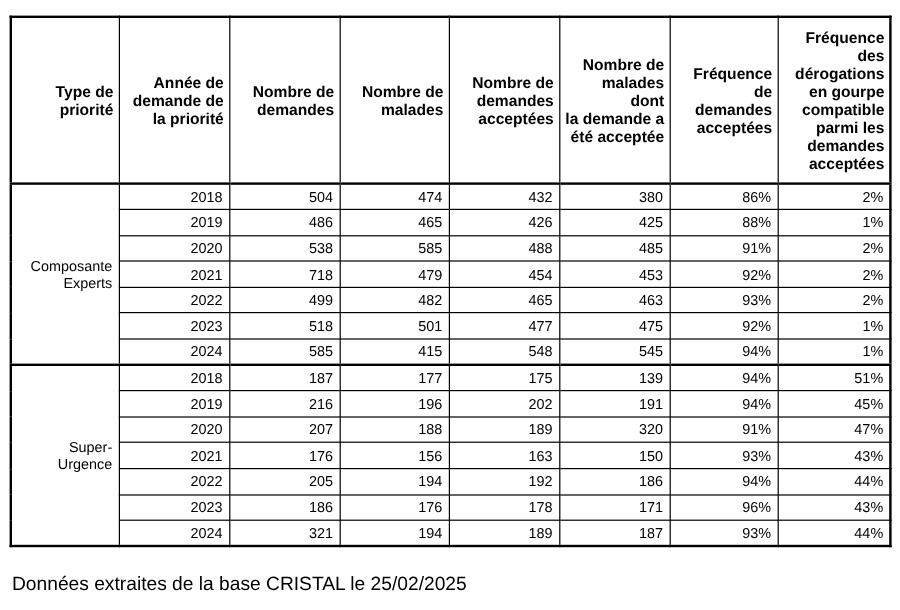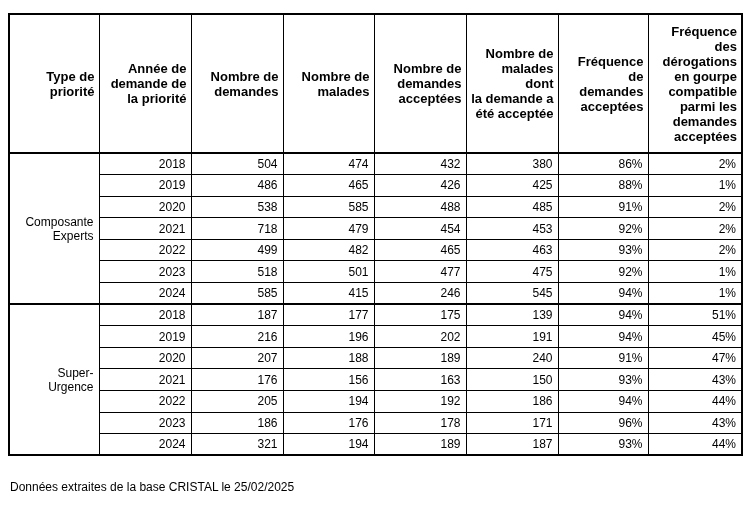--- a/index.html
+++ b/index.html
@@ -54,21 +54,21 @@
     padding: 2px 2px 2px 4px;
     white-space: pre-line;
     margin-left: 11px;
   }
   tr.group-start td { border-top: 2px solid #000000; }
 
   .footer-note {
     position: absolute;
     left: 10px;
     top: 480px;
-    font-size: 12px;
+    font-size: 16px;
     line-height: 15px;
     color: #000000;
   }
 </style>
 </head>
 <body>
 
 <div class="page">
   <table class="data-table">
     <colgroup>
@@ -167,21 +167,21 @@
         <td>501</td>
         <td>477</td>
         <td>475</td>
         <td>92%</td>
         <td>1%</td>
       </tr>
       <tr>
         <td>2024</td>
         <td>585</td>
         <td>415</td>
-        <td>246</td>
+        <td>548</td>
         <td>545</td>
         <td>94%</td>
         <td>1%</td>
       </tr>
 
       <tr class="group-start">
         <td class="group-cell" rowspan="7">Super-
 Urgence</td>
         <td>2018</td>
         <td>187</td>
@@ -198,21 +198,21 @@
         <td>202</td>
         <td>191</td>
         <td>94%</td>
         <td>45%</td>
       </tr>
       <tr>
         <td>2020</td>
         <td>207</td>
         <td>188</td>
         <td>189</td>
-        <td>240</td>
+        <td>320</td>
         <td>91%</td>
         <td>47%</td>
       </tr>
       <tr>
         <td>2021</td>
         <td>176</td>
         <td>156</td>
         <td>163</td>
         <td>150</td>
         <td>93%</td>

